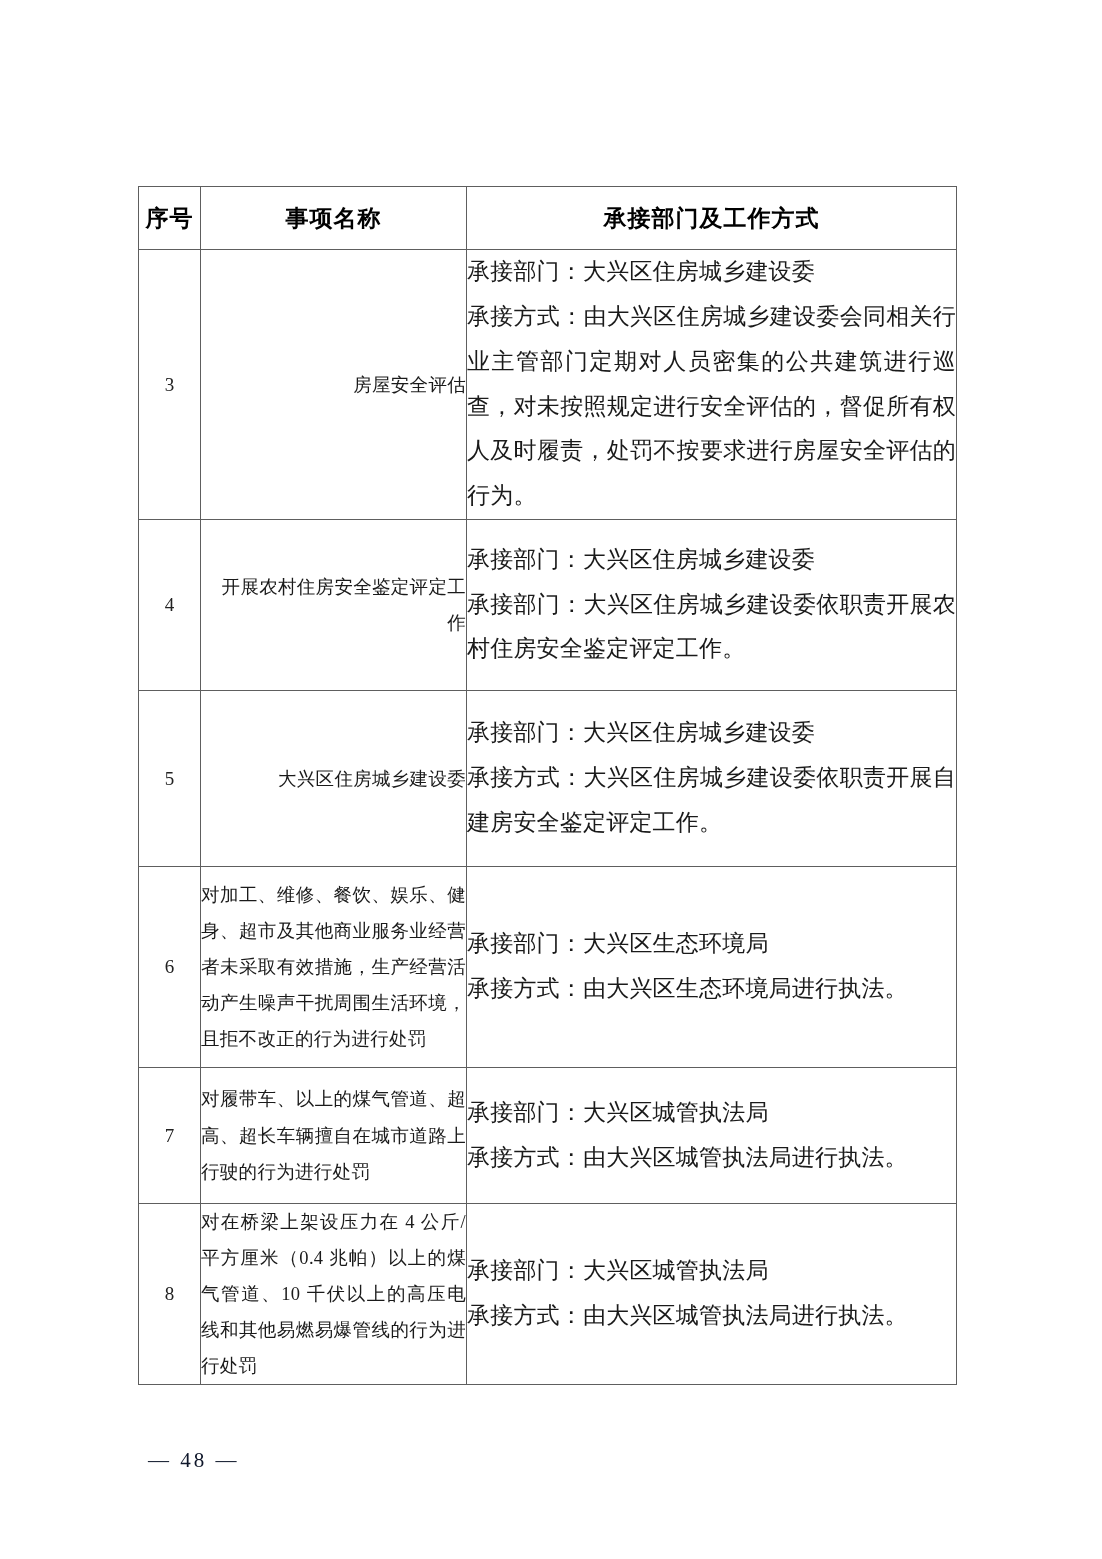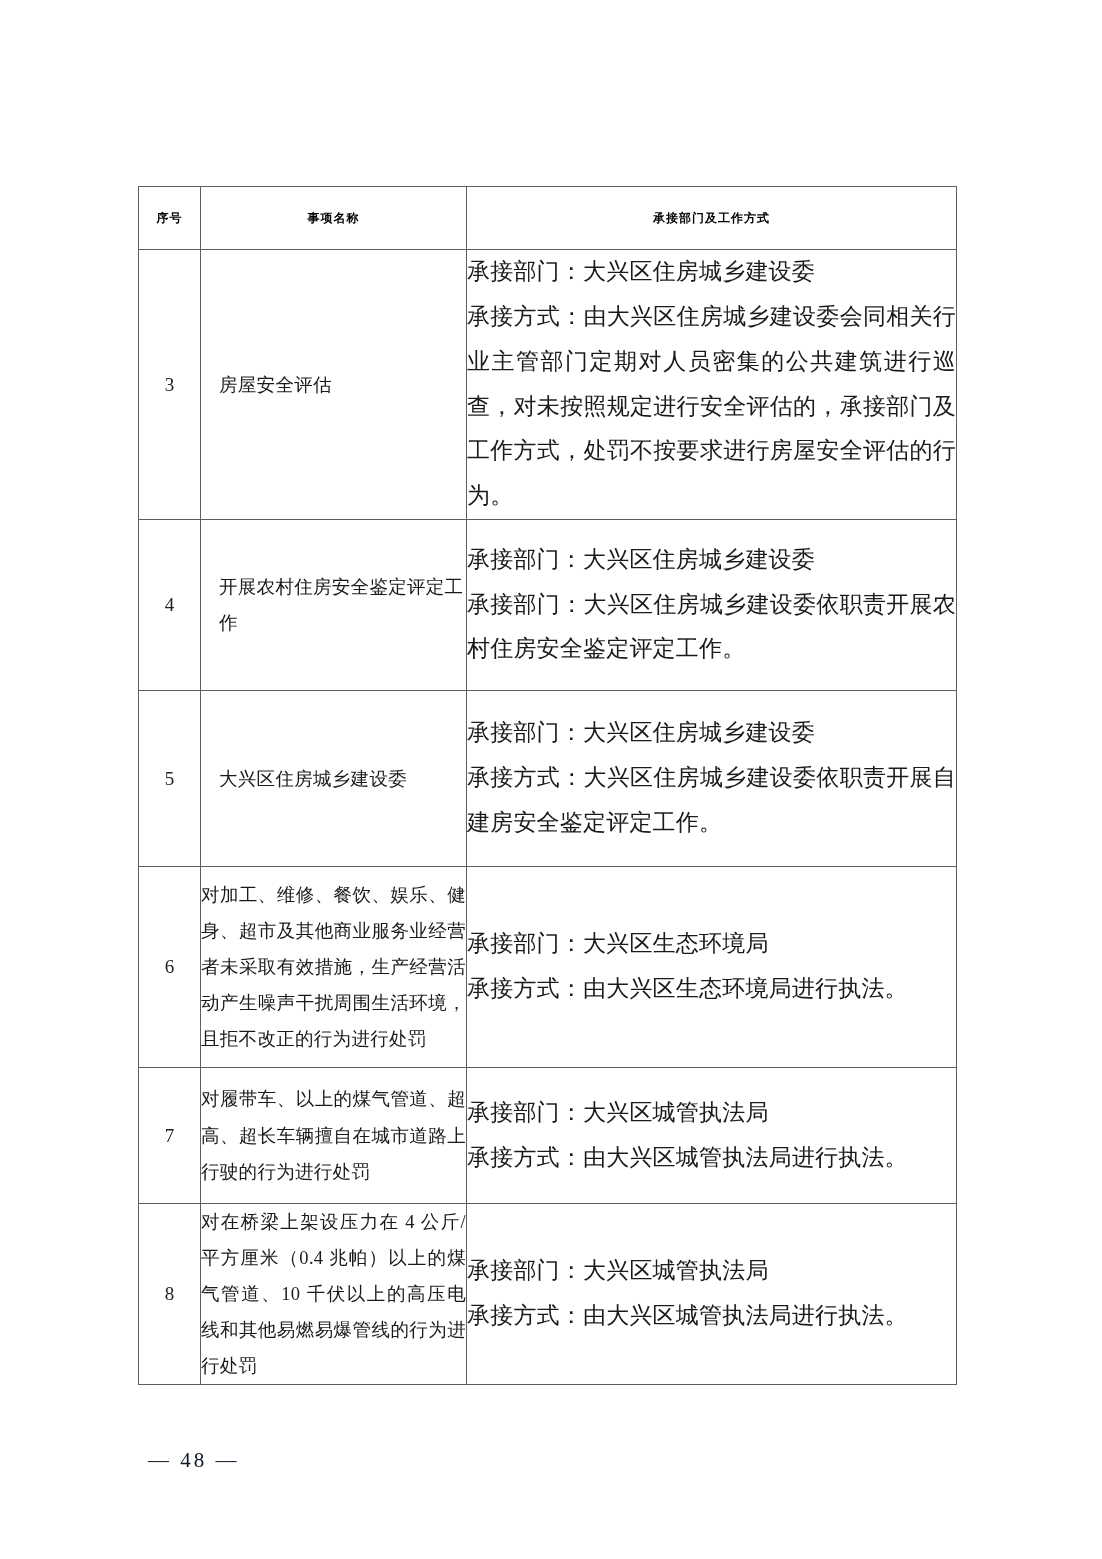--- a/index.html
+++ b/index.html
@@ -40,21 +40,21 @@
   col.c-seq   { width: 62px; }
   col.c-name  { width: 266px; }
   col.c-dept  { width: 490px; }
 
   
   .hdr td {
     height: 62px;
     text-align: center;
     font-family: "DejaVu Sans", "Liberation Sans", sans-serif;
     font-weight: bold;
-    font-size: 12px;
+    font-size: 23px;
     letter-spacing: 1px;
     color: #000;
   }
 
   
   .seq {
     text-align: center;
     font-size: 19px;
     font-family: "Liberation Serif", serif;
     color: #222;
@@ -62,21 +62,22 @@
 
   
   .name {
     padding: 0 14px;
     font-size: 18.5px;
     line-height: 1.95;
     color: #1a1a1a;
     letter-spacing: 0.3px;
   }
   .name.center-one {
-    padding-left: 18px;
+    padding-left: 2px;
+    text-align: right;
   }
 
   
   .dept {
     padding: 0 16px 0 18px;
     font-size: 23px;
     line-height: 1.95;
     color: #1a1a1a;
     letter-spacing: 0.2px;
   }
@@ -122,21 +123,21 @@
         <td>序号</td>
         <td>事项名称</td>
         <td>承接部门及工作方式</td>
       </tr>
 
       <tr class="r3">
         <td class="seq">3</td>
         <td class="name center-one">房屋安全评估</td>
         <td class="dept">
           <p>承接部门：大兴区住房城乡建设委</p>
-          <p>承接方式：由大兴区住房城乡建设委会同相关行业主管部门定期对人员密集的公共建筑进行巡查，对未按照规定进行安全评估的，承接部门及工作方式，处罚不按要求进行房屋安全评估的行为。</p>
+          <p>承接方式：由大兴区住房城乡建设委会同相关行业主管部门定期对人员密集的公共建筑进行巡查，对未按照规定进行安全评估的，督促所有权人及时履责，处罚不按要求进行房屋安全评估的行为。</p>
         </td>
       </tr>
 
       <tr class="r4">
         <td class="seq">4</td>
         <td class="name center-one">开展农村住房安全鉴定评定工作</td>
         <td class="dept">
           <p>承接部门：大兴区住房城乡建设委</p>
           <p>承接部门：大兴区住房城乡建设委依职责开展农村住房安全鉴定评定工作。</p>
         </td>

